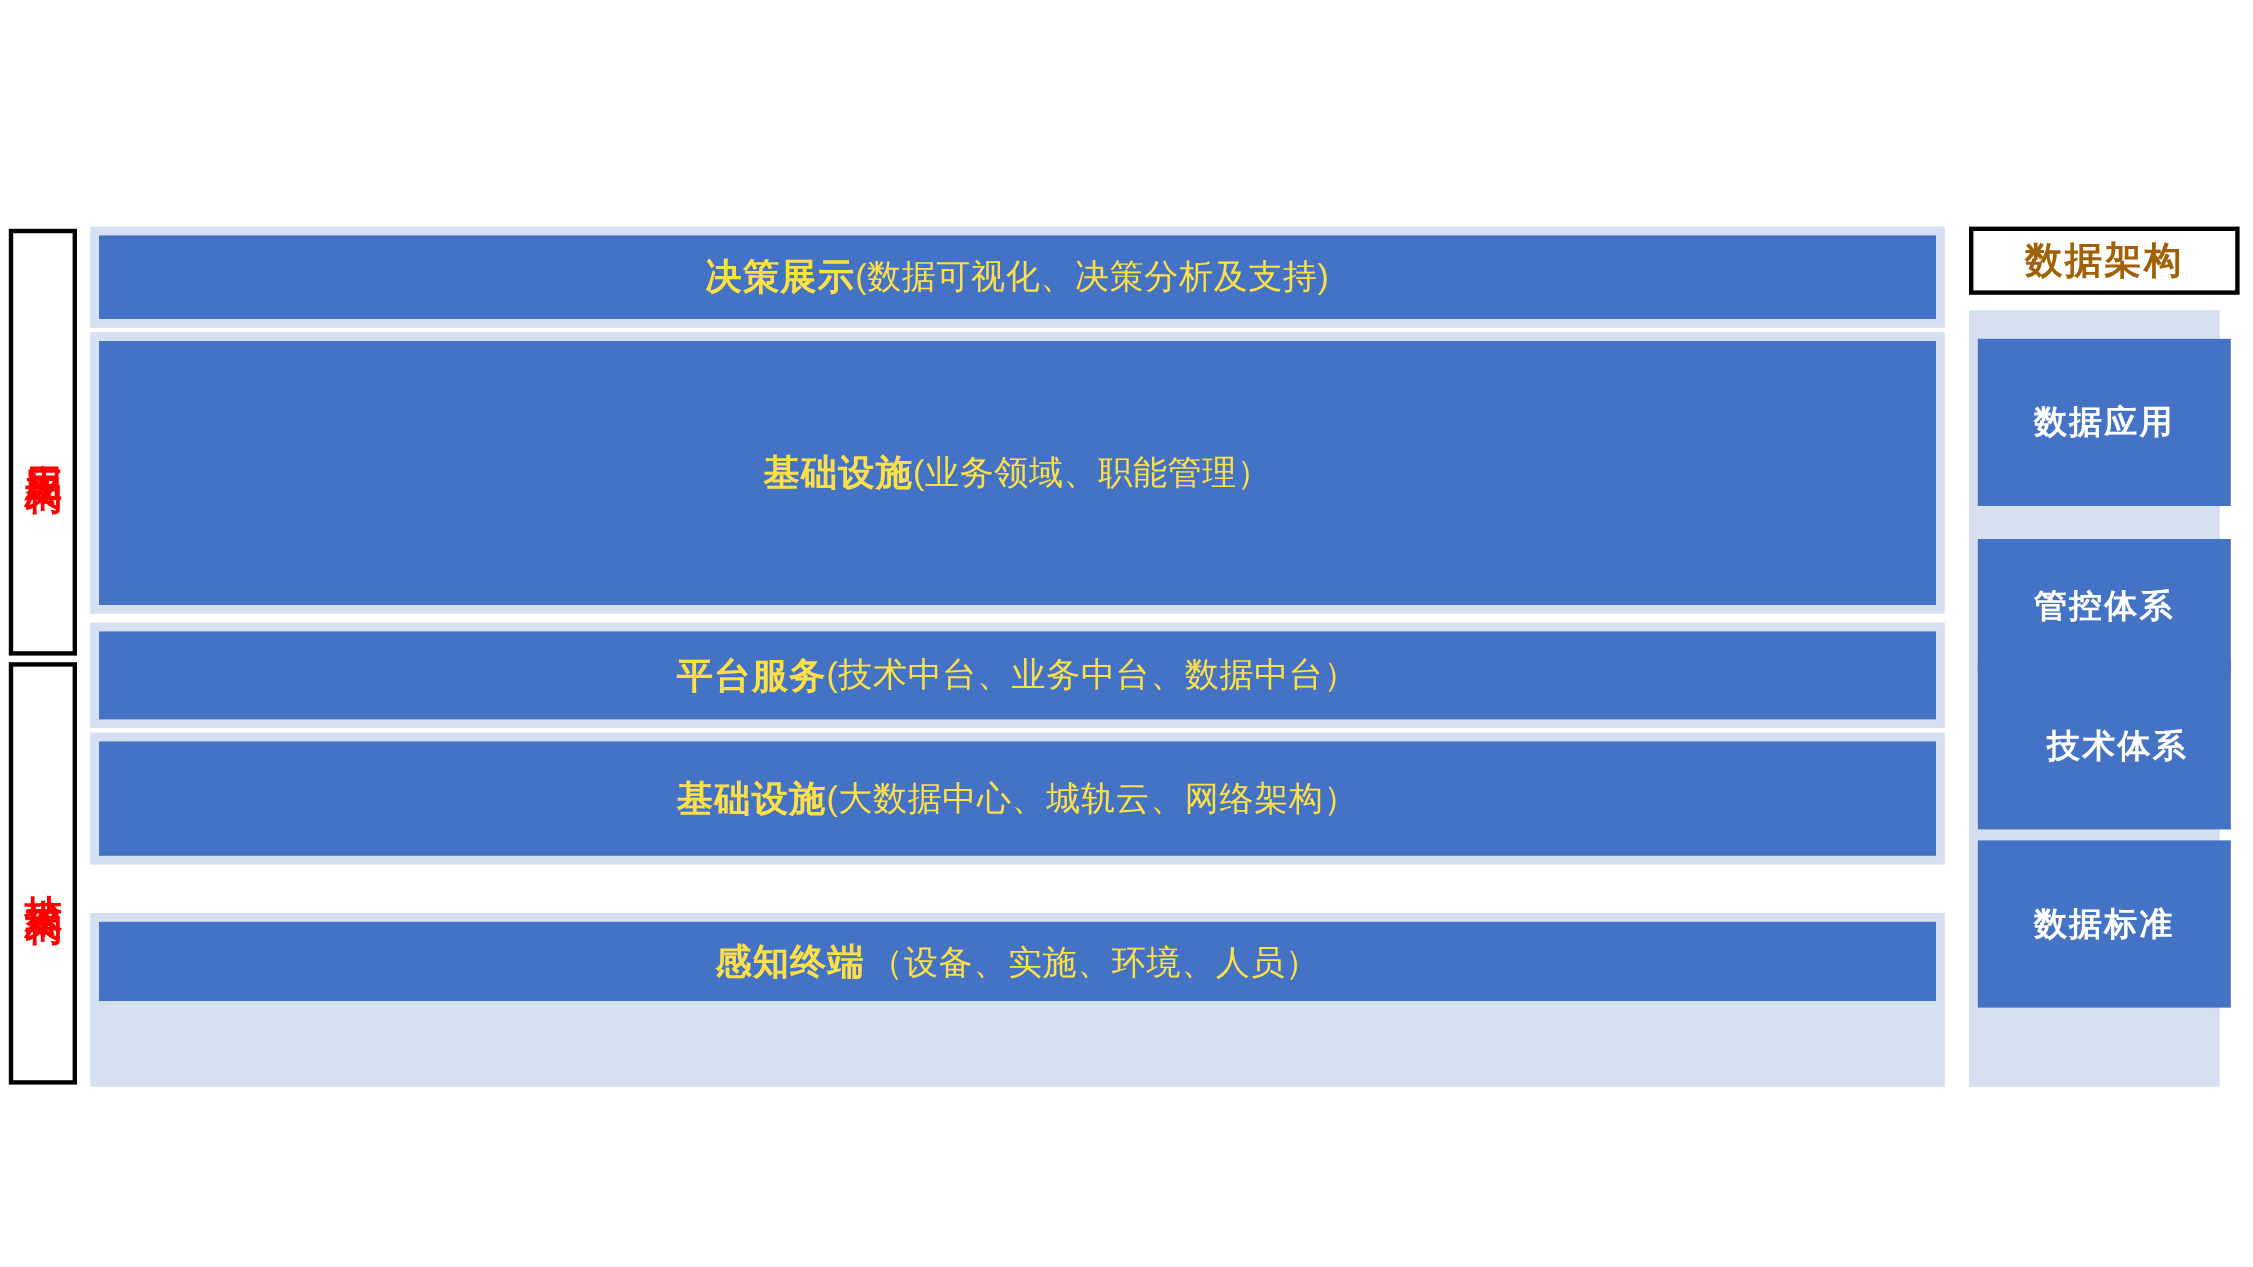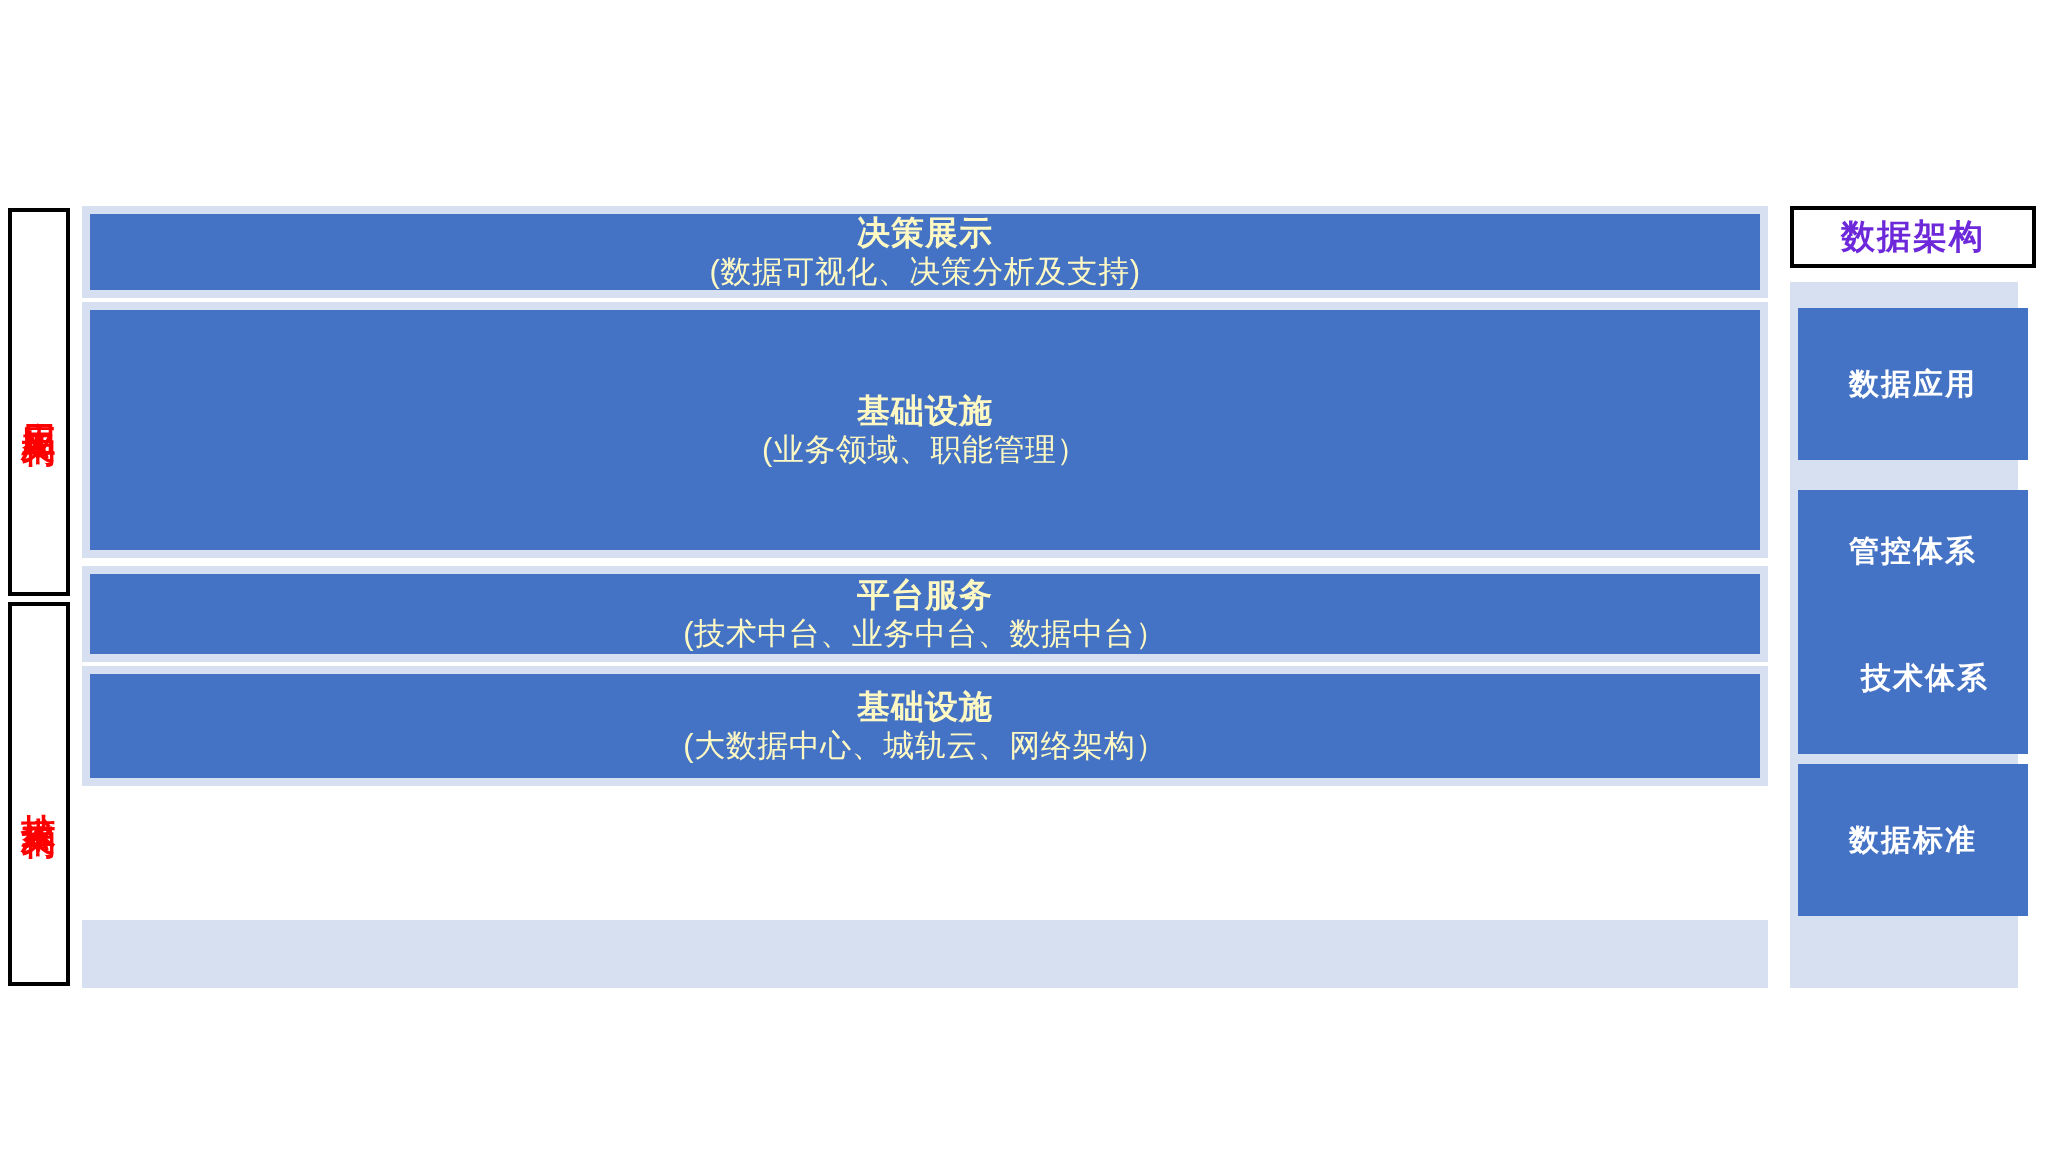--- a/index.html
+++ b/index.html
@@ -64,23 +64,23 @@
     background: #D6E0F0;
     box-sizing: border-box;
   }
   .layer-box {
     position: absolute;
     left: 8px;
     right: 8px;
     top: 8px;
     bottom: 8px;
     background: #4472C4;
-    color: #fef9c3;
-    display: flex;
-    flex-direction: column;
+    color: #fde047;
+    display: flex;
+    flex-direction: row;
     align-items: center;
     justify-content: center;
     text-align: center;
     box-sizing: border-box;
   }
   .layer-title {
     font-weight: bold;
     font-size: 33px;
     line-height: 1.25;
     letter-spacing: 1px;
@@ -118,21 +118,21 @@
   }
   #data-arch-header {
     position: absolute;
     left: 0;
     top: 0;
     width: 246px;
     height: 62px;
     box-sizing: border-box;
     background: #ffffff;
     border: 4px solid #000000;
-    color: #6d28d9;
+    color: #a16207;
     font-weight: bold;
     font-size: 34px;
     letter-spacing: 2px;
     display: flex;
     align-items: center;
     justify-content: center;
   }
   #right-band {
     position: absolute;
     left: 0;
@@ -200,20 +200,28 @@
     </div>
   </div>
 
   <div class="band" id="band-infra">
     <div class="layer-box">
       <div class="layer-title">基础设施</div>
       <div class="layer-sub">(大数据中心、城轨云、网络架构）</div>
     </div>
   </div>
 
+  <div class="band" id="band-terminal">
+    <div class="layer-box">
+      <div class="layer-inline">
+        <span class="layer-title">感知终端</span>
+        <span class="layer-sub">（设备、实施、环境、人员）</span>
+      </div>
+    </div>
+  </div>
 
   <div class="band" id="band-foot"></div>
 
 </div>
 
 <div id="right-column">
 
   <div id="data-arch-header">
     <span>数据架构</span>
   </div>

